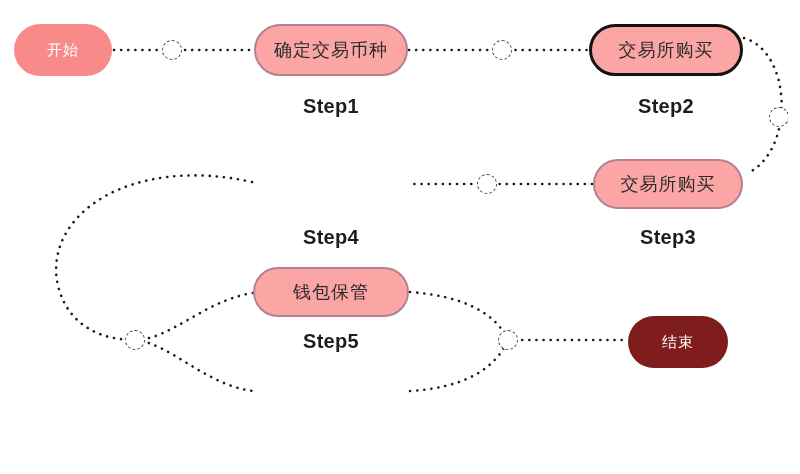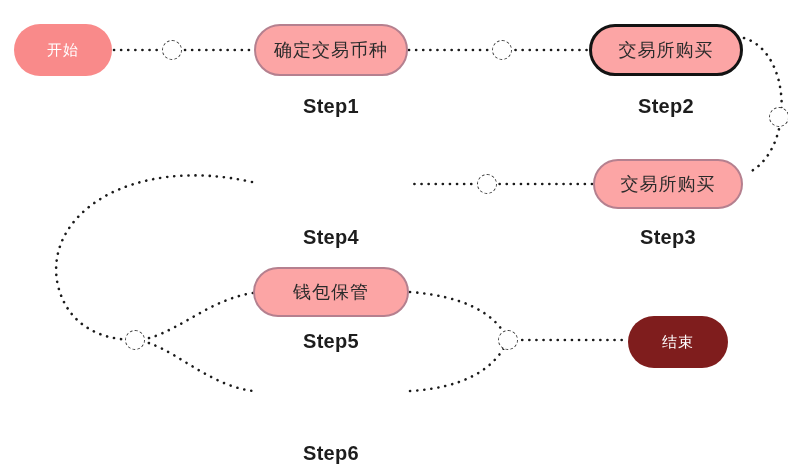--- a/index.html
+++ b/index.html
@@ -106,20 +106,19 @@
       <span>钱包保管</span>
     </div>
     <div class="node node-terminal" style="left: 628px; top: 316px; width: 100px; height: 52px; background: #7f1d1d; color: rgb(255, 255, 255);">
       <span>结束</span>
     </div>
     <div class="step-label" style="left: 254px; top: 95px; width: 154px;">Step1</div>
     <div class="step-label" style="left: 589px; top: 95px; width: 154px;">Step2</div>
     <div class="step-label" style="left: 593px; top: 226px; width: 150px;">Step3</div>
     <div class="step-label" style="left: 253px; top: 226px; width: 156px;">Step4</div>
     <div class="step-label" style="left: 253px; top: 330px; width: 156px;">Step5</div>
-    <div class="step-label" style="left: 253px; top: 442px; width: 156px;">Step6</div>
     <div class="junction" style="left: 162px; top: 40px;"></div>
     <div class="junction" style="left: 492px; top: 40px;"></div>
     <div class="junction" style="left: 769px; top: 107px;"></div>
     <div class="junction" style="left: 477px; top: 174px;"></div>
     <div class="junction" style="left: 125px; top: 330px;"></div>
     <div class="junction" style="left: 498px; top: 330px;"></div>
   </div>
 
 </body></html>

